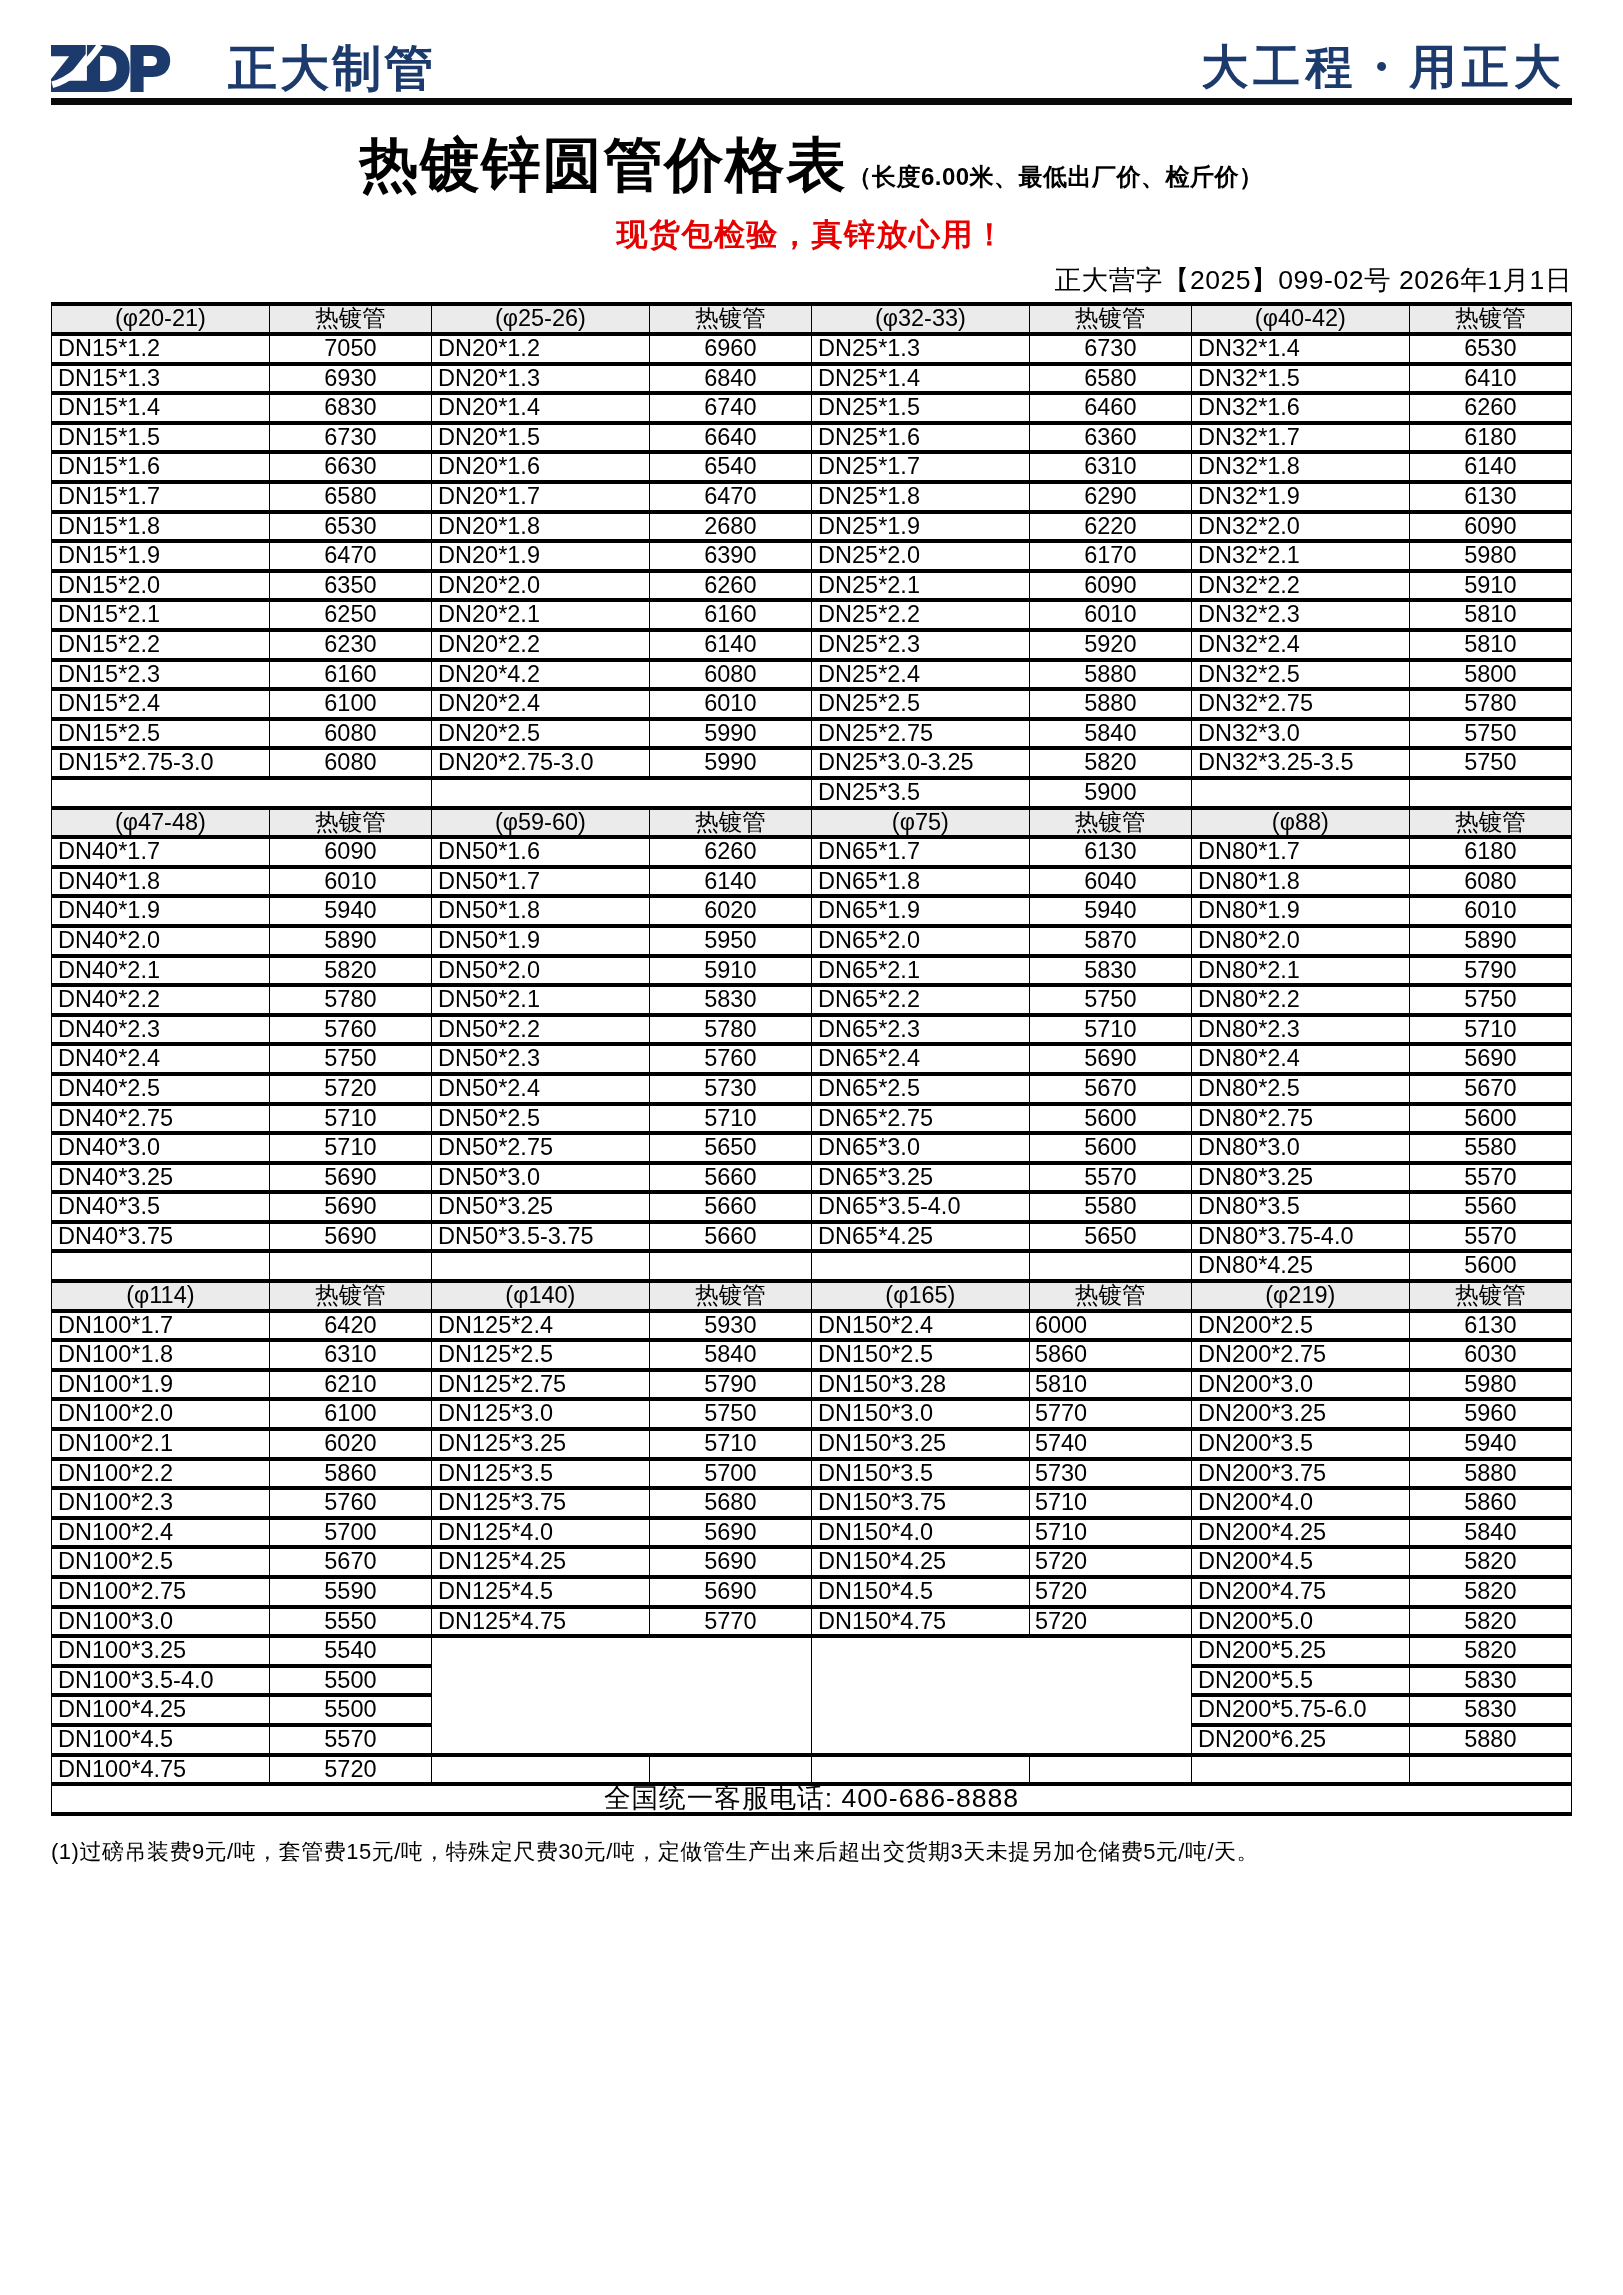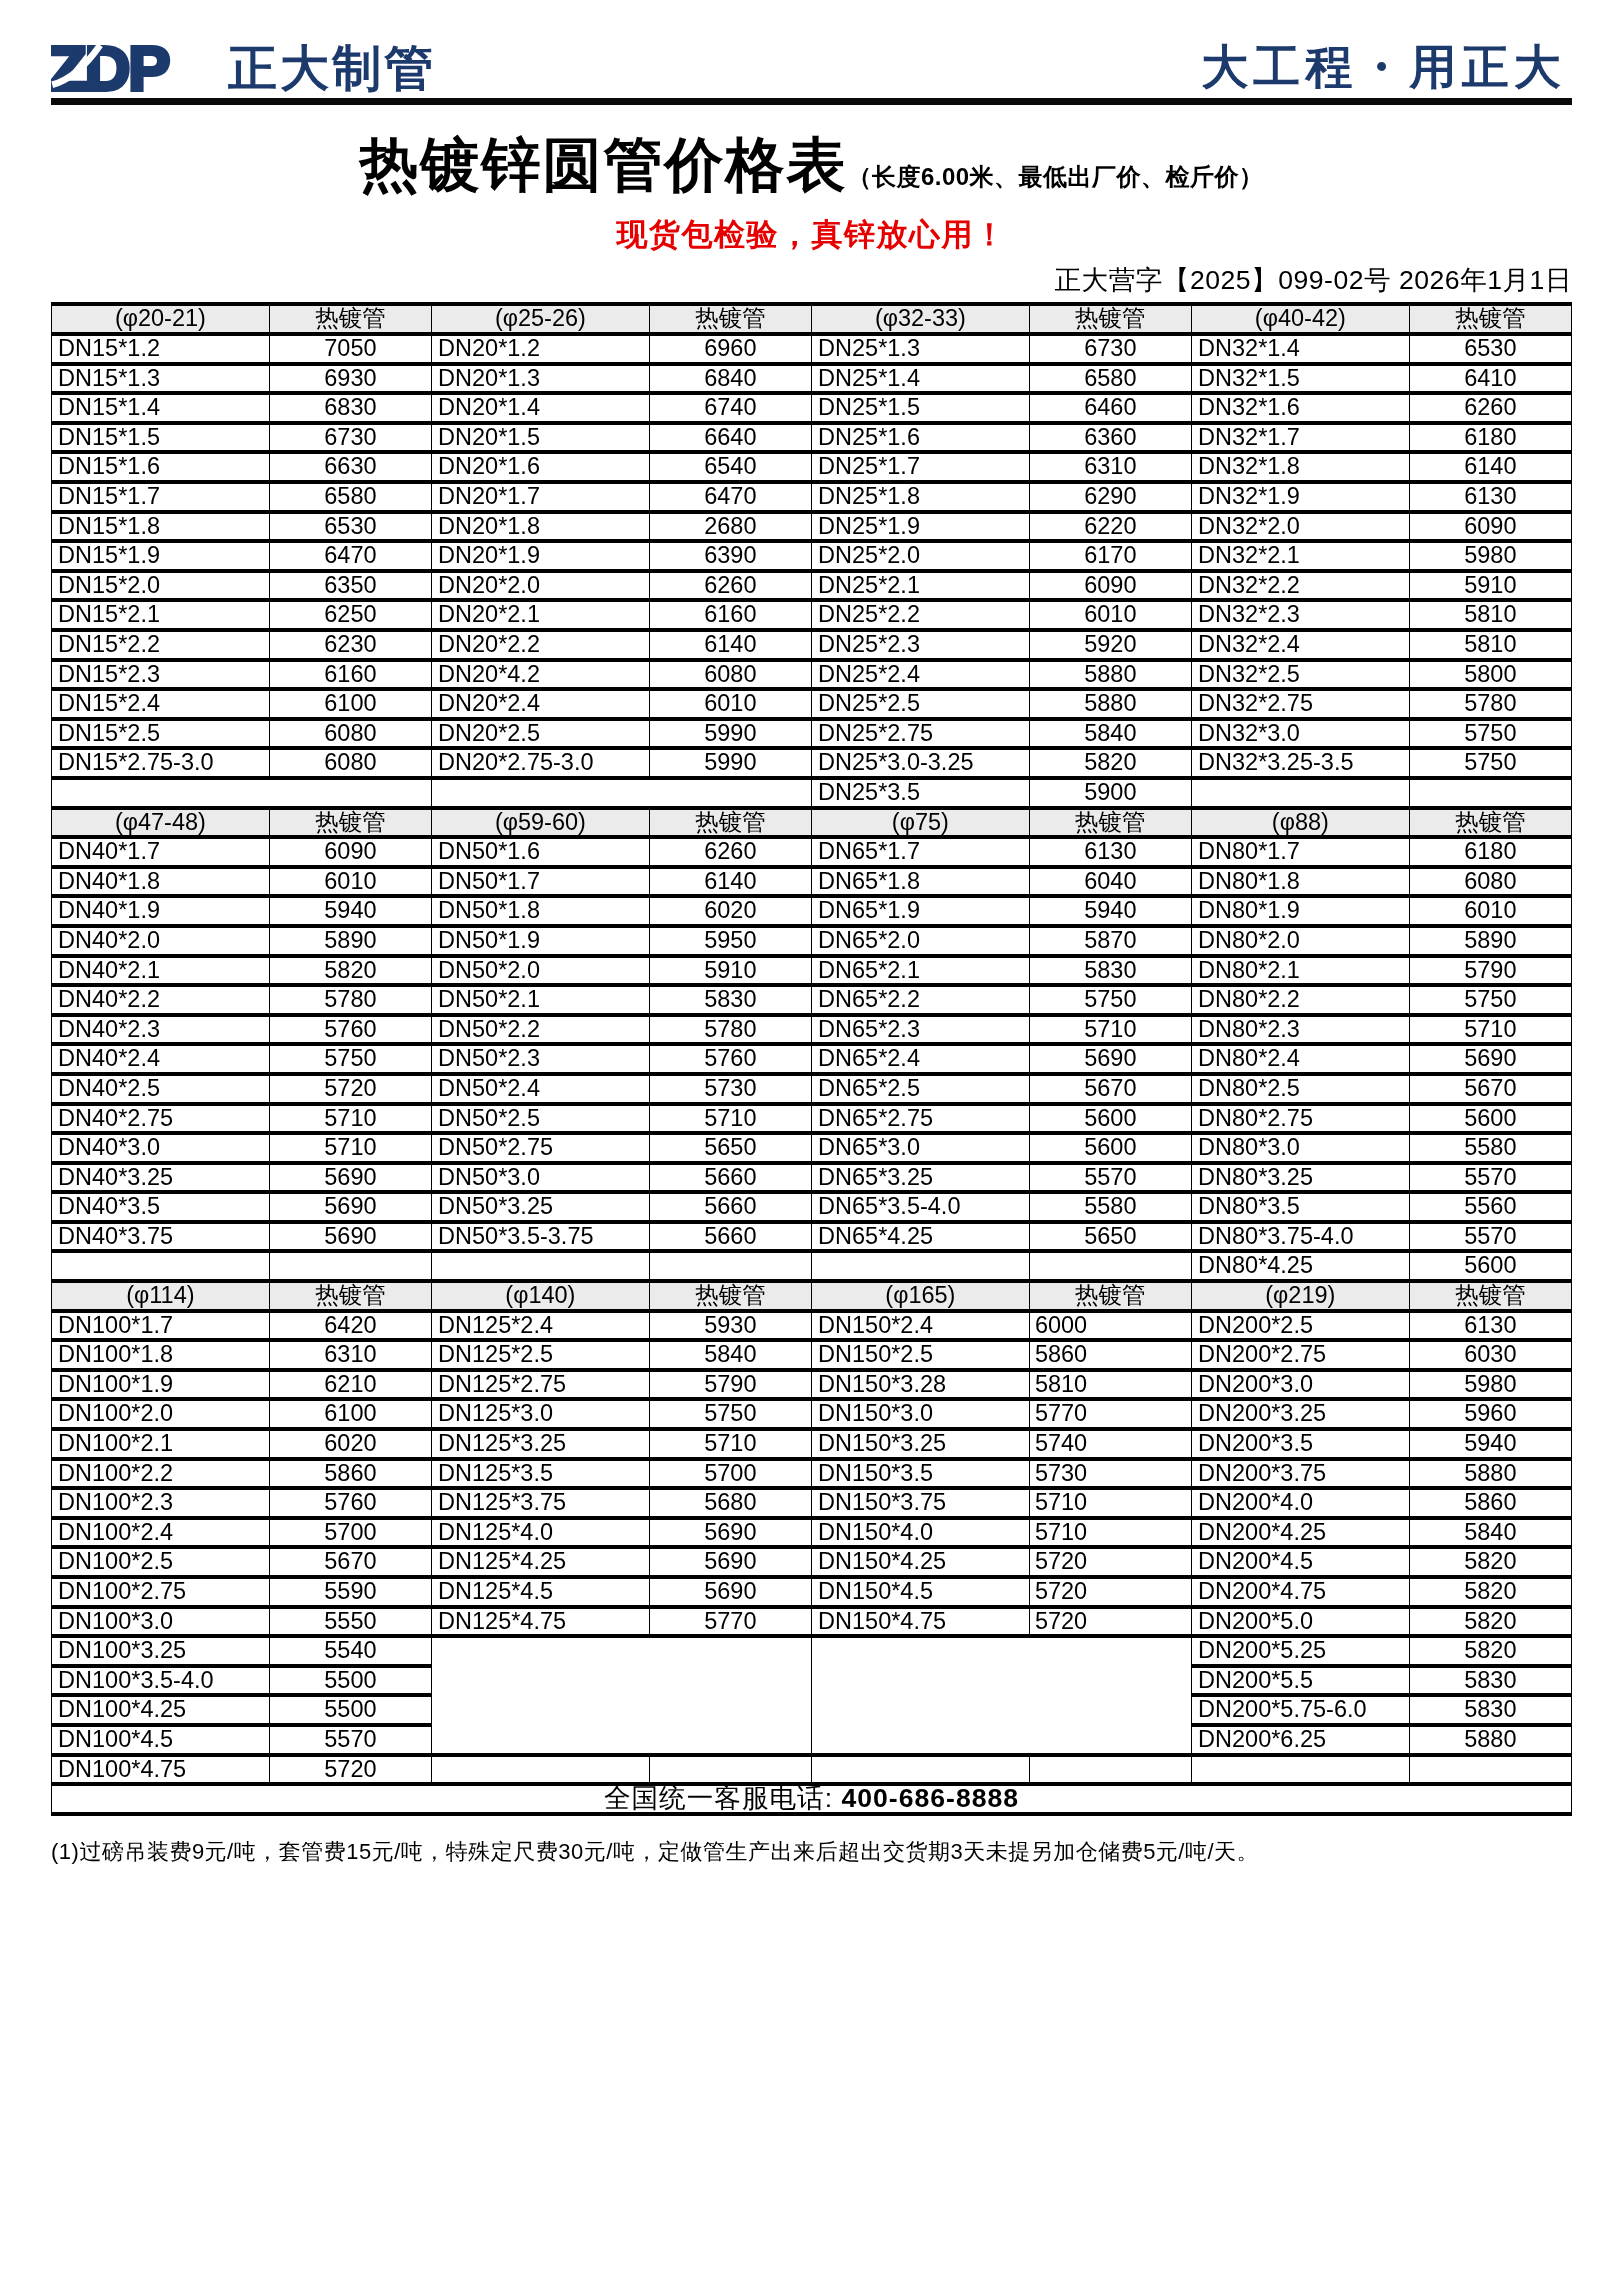--- a/index.html
+++ b/index.html
@@ -45,21 +45,21 @@
     font-size:23.5px;
     overflow:hidden; white-space:nowrap;
     background:#fff;
   }
   tr.head-row td { background:#ebebeb; text-align:center; height:26.6px; }
   td.spec  { text-align:left; padding-left:6.1px; }
   td.price { text-align:center; }
   td.price-left { text-align:left; padding-left:5.1px; }
   td.empty { background:#fff; }
   tr.phone-row td { text-align:center; font-size:26.6px; height:28px; }
-  tr.phone-row b { font-weight:bold; letter-spacing:1px; }
+  tr.phone-row b { font-weight:normal; letter-spacing:1px; }
   .phone-label { letter-spacing:1px; }
 
   
   .notes { margin-top:17.4px; font-size:22px; line-height:37px; letter-spacing:0.5px; }
 </style>
 </head>
 <body>
 
 <div class="page">
 

